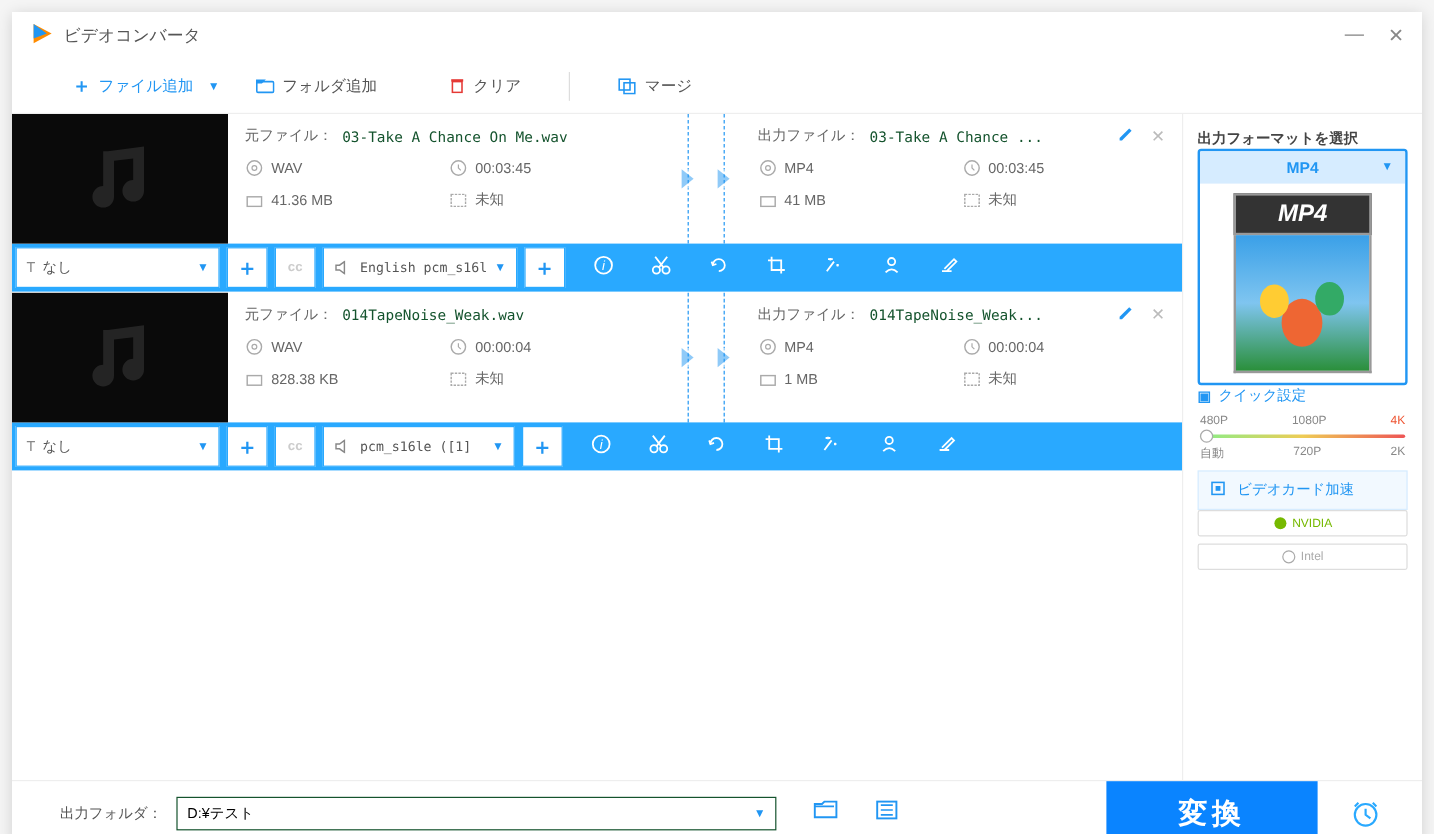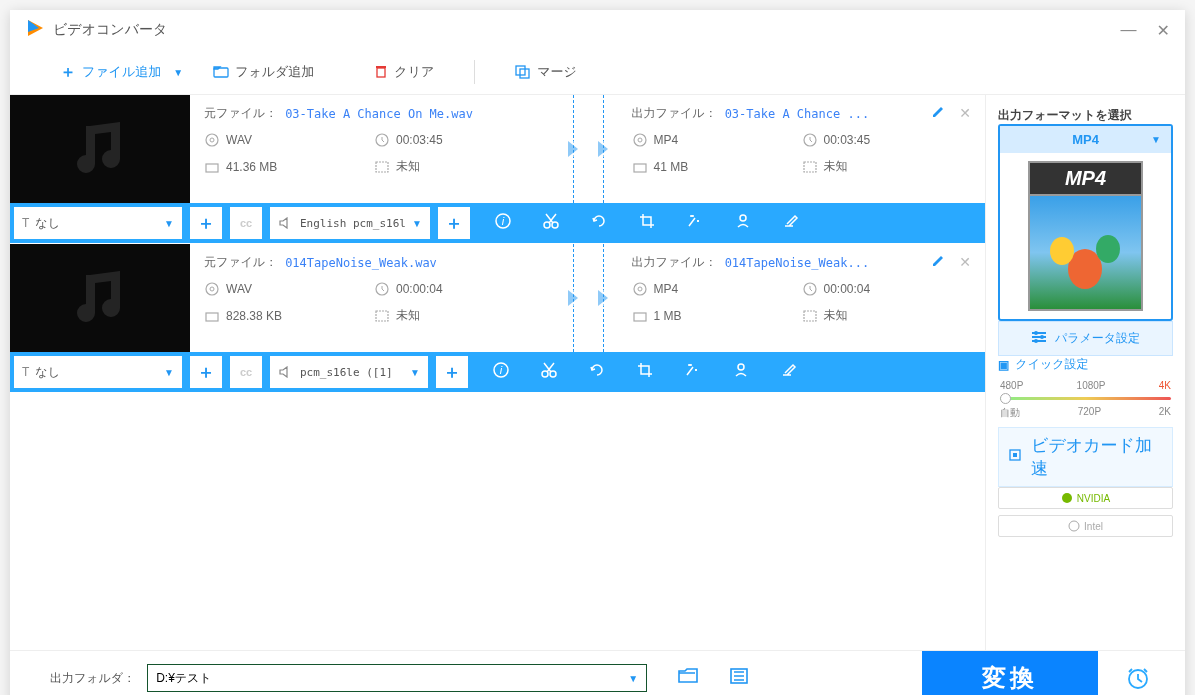--- a/index.html
+++ b/index.html
@@ -16,21 +16,21 @@
 .toolbar .sep { width: 1px; height: 24px; background: #ddd; margin: 0 10px; }
 .main { flex: 1; display: flex; overflow: hidden; }
 .list { flex: 1; overflow-y: auto; background: #fff; }
 .item { border-bottom: 1px solid #fff; }
 .item-top { display: flex; align-items: stretch; height: 108px; }
 .thumb { width: 180px; background: #0a0a0a; display: flex; align-items: center; justify-content: center; }
 .thumb svg { opacity: 0.35; }
 .info-left, .info-right { flex: 1; padding: 10px 14px; display: flex; flex-direction: column; gap: 10px; font-size: 12px; color: #666; position: relative; }
 .info-row { display: flex; align-items: center; gap: 8px; }
 .info-row .lbl { min-width: 68px; }
-.info-row .val { font-family: Consolas, monospace; color: #3b82f6; }
+.info-row .val { font-family: Consolas, monospace; color: #14532d; }
 .info-sub { display: flex; gap: 30px; }
 .info-sub .cell { display: flex; align-items: center; gap: 6px; min-width: 140px; }
 .arrow-wrap { width: 30px; position: relative; display:flex; align-items:center; justify-content:center; }
 .arrow-wrap::before { content:""; position:absolute; left:50%; top:0; bottom:0; border-left:1px dashed #2196f3; }
 .arrow-tri { width:0; height:0; border-left:10px solid #2196f3; border-top:8px solid transparent; border-bottom:8px solid transparent; opacity:0.5; z-index:1; background:#fff; }
 .item-close { position:absolute; top:10px; right:14px; color:#bbb; cursor:pointer; font-size:14px; }
 .item-edit { position:absolute; top:10px; right:40px; color:#2196f3; cursor:pointer; }
 .item-bar { display: flex; height: 40px; background: #29a9ff; align-items: center; }
 .bar-select { display:flex; align-items:center; gap:6px; background:#fff; padding:0 8px; font-size:12px; color:#555; height:34px; margin:3px; min-width:150px; border:1px solid #29a9ff; }
 .bar-select .caret { color:#2196f3; margin-left:auto; font-size:10px; }
@@ -50,21 +50,21 @@
 .b1 { width:34px;height:40px;background:#e63;bottom:20px;left:38px; }
 .b2 { width:24px;height:28px;background:#fc3;bottom:44px;left:20px; }
 .b3 { width:24px;height:28px;background:#3a6;bottom:46px;left:66px; }
 .param-btn { display:flex; align-items:center; justify-content:center; gap:8px; padding:8px; background:#eaf5ff; color:#2196f3; border:1px solid #c9e5ff; cursor:pointer; font-size:12px; }
 .quick-title { display:flex; align-items:center; gap:6px; color:#2196f3; font-size:12px; }
 .quality-slider { padding:4px 2px; }
 .quality-row { display:flex; justify-content:space-between; font-size:10px; color:#888; margin:3px 0; }
 .quality-row .red { color:#e53; }
 .slider-track { height:3px; background:linear-gradient(90deg,#8e8 0%,#ec5 50%,#e55 100%); border-radius:2px; position:relative; margin:6px 0; }
 .slider-thumb { position:absolute; left:0; top:-4px; width:11px; height:11px; background:#fff; border:1px solid #aaa; border-radius:50%; }
-.gpu-btn { display:flex; align-items:center; gap:8px; padding:6px 8px; background:#f2f9ff; border:1px solid #d6ecff; color:#2196f3; font-size:17px; cursor:pointer; }
+.gpu-btn { display:flex; align-items:center; gap:8px; padding:6px 8px; background:#f2f9ff; border:1px solid #d6ecff; color:#2196f3; font-size:12px; cursor:pointer; }
 .gpu-badges { display:flex; gap:6px;flex-direction:column; }
 .gpu-badges .badge { flex:1; padding:4px; text-align:center; font-size:10px; border:1px solid #ddd; border-radius:2px; display:flex; align-items:center; justify-content:center; gap:4px; }
 .nvidia { color:#76b900; border-color:#c0e090; }
 .intel { color:#aaa; }
 .footer { height:55px; border-top:1px solid #eee; display:flex; align-items:center; padding:0 20px 0 40px; gap:12px; }
 .footer .lbl { font-size:12px; color:#555; }
 .path-input { flex:0 0 500px; max-width:500px; height:28px; border:1px solid #14532d; padding:0 8px; font-size:12px; display:flex; align-items:center; }
 .path-input .caret { margin-left:auto; color:#2196f3; font-size:10px; }
 .footer .ficon { color:#2196f3; font-size:20px; margin-left:18px; cursor:pointer; }
 .convert-btn { margin-left:auto; background:#0a84ff; color:#fff; font-size:24px; font-weight:bold; padding:0 60px; height:55px; display:flex; align-items:center; cursor:pointer; letter-spacing:4px; }
@@ -453,31 +453,20 @@
           <div class="mp4-preview">
             <div class="mp4-top">MP4</div>
             <div class="mp4-img">
               <div class="balloon b1"></div>
                 <div class="balloon b2"></div>
                 <div class="balloon b3"></div>
             </div>
           </div>
         </div>
       </div>
-      <div class="param-btn">
-        <span><svg width="16" height="14">
-              <rect x="1" y="2" width="14" height="2" fill="#2196f3"></rect>
-              <rect x="1" y="6" width="14" height="2" fill="#2196f3"></rect>
-              <rect x="1" y="10" width="14" height="2" fill="#2196f3"></rect>
-              <circle cx="5" cy="3" r="2" fill="#2196f3"></circle>
-              <circle cx="11" cy="7" r="2" fill="#2196f3"></circle>
-              <circle cx="5" cy="11" r="2" fill="#2196f3"></circle>
-            </svg></span>
-        <span>パラメータ設定</span>
-      </div>
       <div class="quick-title">
         <span style="font-weight:bold;">▣</span>
         <span>クイック設定</span>
       </div>
       <div class="quality-slider">
         <div class="quality-row">
             <span>480P</span>
             <span>1080P</span>
             <span class="red">4K</span>
           </div>

